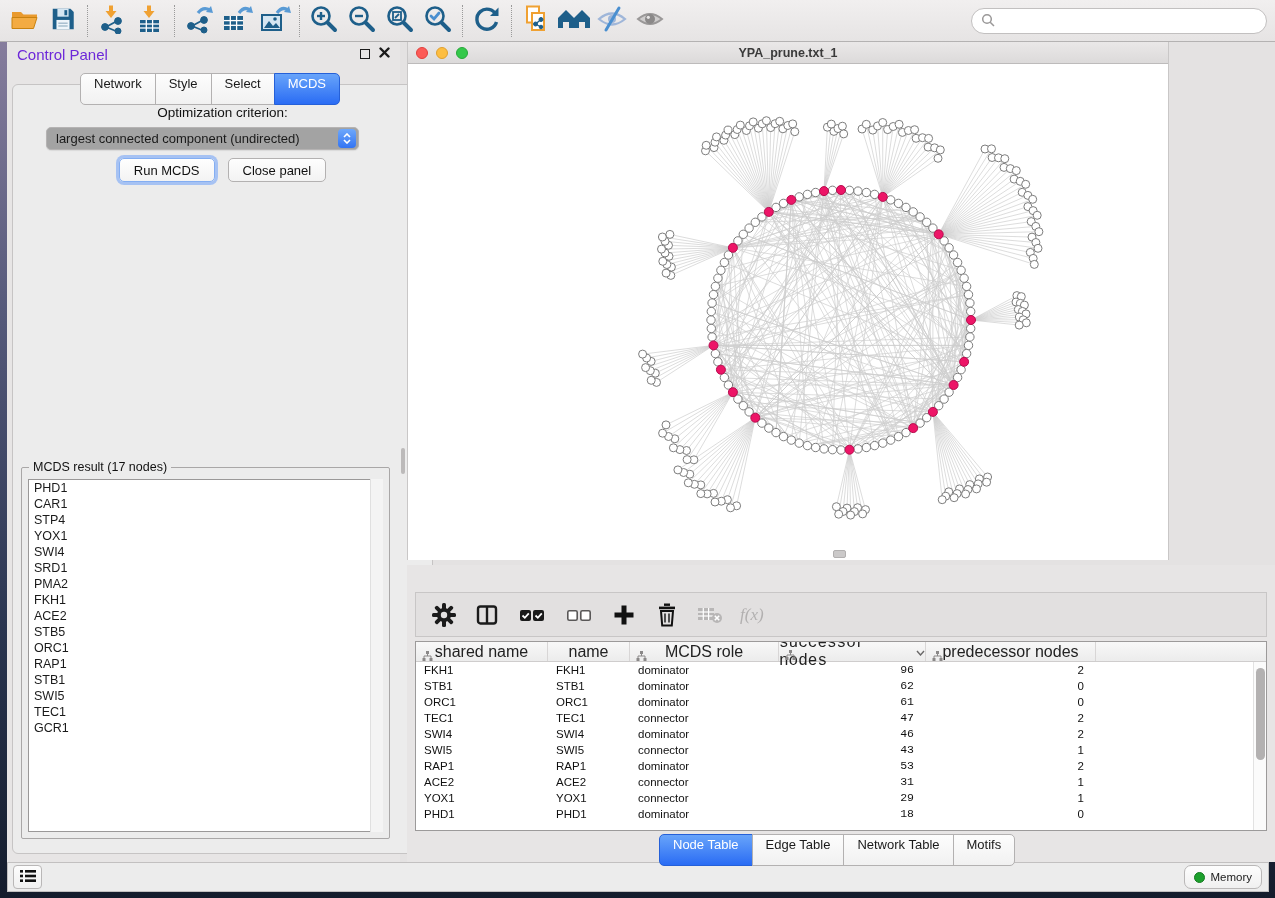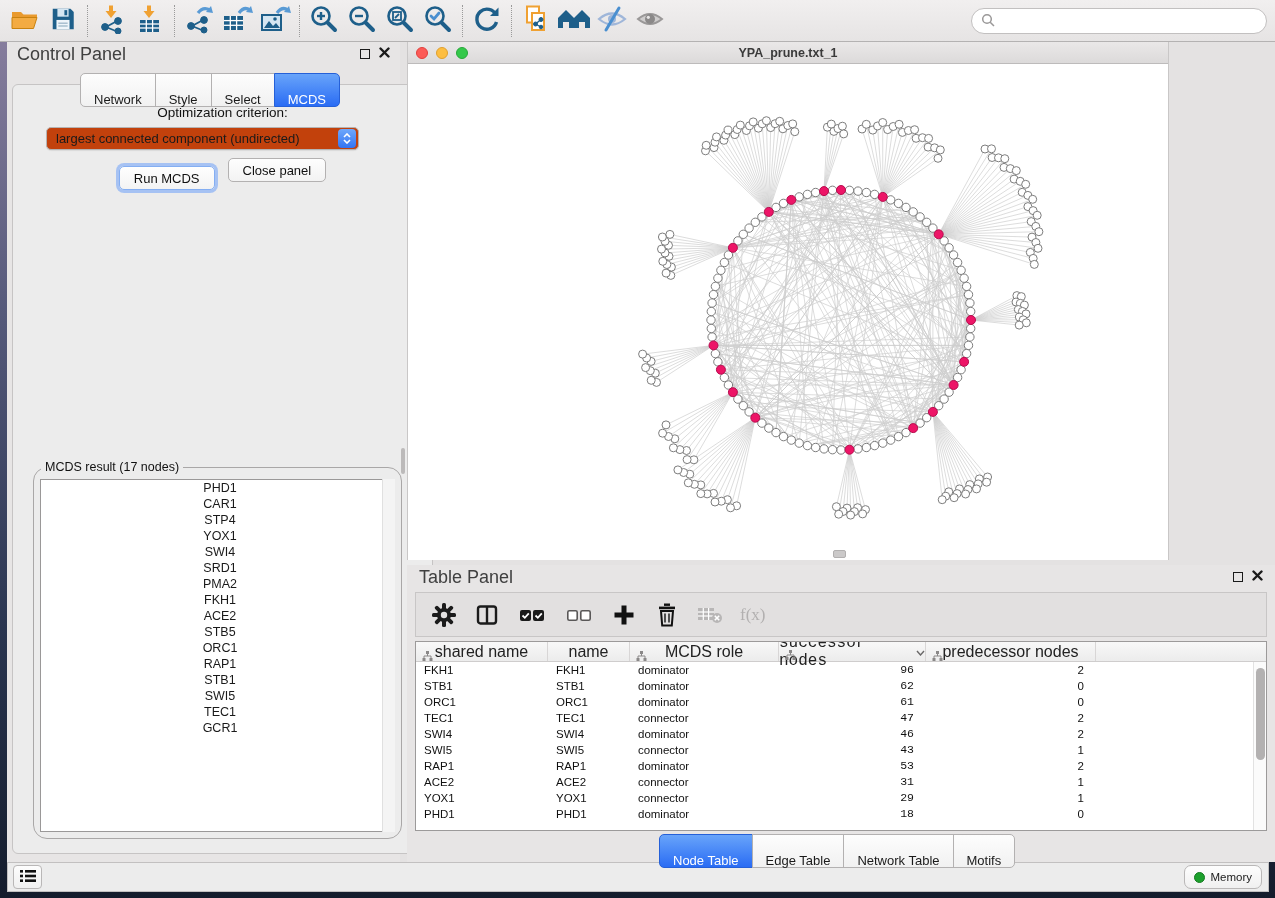--- a/index.html
+++ b/index.html
@@ -16,44 +16,44 @@
   .tb-btn{width:38px;height:36px;display:flex;align-items:center;justify-content:center;border-radius:4px;}
   .tb-sep{width:1px;height:32px;border-left:1px dotted #9a9a9a;margin:0 5px;}
   .search-wrap{position:absolute;right:8px;top:8px;width:296px;height:26px;background:#fff;
     border:1px solid #c2c0c0;border-radius:13px;display:flex;align-items:center;padding-left:9px;}
   .search-wrap input{border:none;outline:none;flex:1;font-size:12px;background:transparent;margin-left:6px;font-family:inherit;}
   
   .app-bg{position:absolute;left:7px;top:42px;width:1268px;height:820px;background:#e4e2e2;}
   
   .control-panel{position:absolute;left:7px;top:42px;width:393px;height:820px;background:#e7e5e5;}
   .panel-titlebar{height:24px;display:flex;align-items:center;padding:0 10px;}
-  .panel-titlebar .title{font-size:18px;color:#404040;}
+  .panel-titlebar .title{font-size:15px;color:#6d28d9;}
   .panel-winbtns{margin-left:auto;display:flex;align-items:center;gap:9px;}
   .float-box{width:10px;height:10px;border:1.6px solid #1a1a1a;display:inline-block;}
   .inner-panel{position:absolute;left:5px;top:42px;width:421px;height:770px;background:#ececec;
     border:1px solid #c6c4c4;border-radius:6px;}
   .seg{display:flex;position:absolute;z-index:3;}
-  .seg .seg-btn{height:20px;line-height:19px;padding:16px 13px;font-size:13px;background:linear-gradient(#fdfdfd,#f1f1f1);
+  .seg .seg-btn{height:32px;line-height:19px;padding:0 13px;font-size:13px;background:linear-gradient(#fdfdfd,#f1f1f1);
     border:1px solid #b3b1b1;margin-left:-1px;color:#1a1a1a;text-align:center;cursor:default;}
   .seg .seg-btn:first-child{border-radius:5px 0 0 5px;margin-left:0;}
   .seg .seg-btn:last-child{border-radius:0 5px 5px 0;}
   .seg .seg-btn.active{background:linear-gradient(#68a4fa,#2a6cf4);border-color:#2560d8;color:#fff;}
   .cp-tabs{left:73px;top:31px;}
   .criterion-label{position:absolute;left:0;right:0;top:20px;text-align:center;font-size:13.5px;color:#111;}
-  .mac-select{position:absolute;left:33px;top:42px;width:313px;height:23px;background:#c2410c;border:1px solid #b5b3b3;
+  .mac-select{position:absolute;left:33px;top:42px;width:313px;height:23px;background:#a3a3a3;border:1px solid #b5b3b3;
     border-radius:5px;display:flex;align-items:center;font-size:13px;padding-left:9px;
     box-shadow:0 1px 1px rgba(0,0,0,.08);}
   .mac-select .stepper{margin-left:auto;width:18px;height:19px;margin-right:2px;border-radius:4px;
     background:linear-gradient(#6ea8fb,#3374f3);display:flex;flex-direction:column;align-items:center;justify-content:center;gap:1px;}
   .btn{background:linear-gradient(#fefefe,#f3f3f3);border:1px solid #b3b1b1;border-radius:5px;
     font-size:13px;height:24px;padding:0 14px;font-family:inherit;color:#111;}
-  .btn.focus-ring{border-color:#84aef2;box-shadow:0 0 0 3px rgba(110,160,250,.55);margin-top:8px;}
+  .btn.focus-ring{border-color:#84aef2;box-shadow:0 0 0 3px rgba(110,160,250,.55);}
   .cp-buttons{position:absolute;top:73px;left:0;right:0;display:flex;justify-content:center;gap:13px;}
-  .mcds-fieldset{position:absolute;left:20px;top:382px;width:369px;height:372px;
-    border:1px solid #a9a7a7;border-radius:14px;text-align:center;}
+  .mcds-fieldset{position:absolute;left:8px;top:382px;width:369px;height:372px;
+    border:1px solid #a9a7a7;border-radius:2px;}
   .mcds-fieldset .legend{position:absolute;top:-8px;left:7px;background:#ececec;padding:0 4px;font-size:12.5px;color:#111;}
   .mcds-list{position:absolute;left:6px;top:11px;right:6px;bottom:6px;background:#fff;border:1px solid #9a9898;
     overflow:hidden;font-size:12.5px;}
   .mcds-list .item{height:16px;line-height:16px;padding-left:5px;}
   .mcds-scroll{position:absolute;right:0;top:0;bottom:0;width:13px;background:#f4f4f4;border-left:1px solid #e0e0e0;}
   
   .v-splitter-grip{position:absolute;left:401px;top:448px;width:4px;height:26px;background:#bcbaba;border-radius:2px;}
   
   .net-window{position:absolute;left:407px;top:42px;width:762px;height:518px;background:#fff;
     border-left:1px solid #c9c7c7;border-right:1px solid #c9c7c7;}
@@ -65,21 +65,21 @@
   .light.yellow{background:#fdbe41;border:1px solid #e0a02e;}
   .light.green{background:#34c84a;border:1px solid #27a839;}
   .net-title{position:absolute;left:0;right:0;text-align:center;font-size:12.5px;font-weight:700;color:#3a3a3a;}
   .net-canvas{position:relative;width:100%;height:495px;background:#fff;}
   .canvas-grip{position:absolute;left:425px;bottom:1px;width:13px;height:8px;background:#cbc9c9;border:1px solid #b2b0b0;border-radius:2px;}
   
   .table-panel{position:absolute;left:407px;top:565px;width:868px;height:297px;background:#e7e5e5;}
   .tp-toolbar{position:absolute;left:8px;top:27px;right:8px;height:45px;background:#e2e0e0;
     border:1px solid #c8c6c6;display:flex;align-items:center;gap:17px;padding-left:15px;}
   .tp-icon{display:flex;align-items:center;justify-content:center;width:26px;height:26px;}
-  .fx-label{font-family:"Liberation Serif",serif;font-size:17px;color:#b2b0b0;}
+  .fx-label{font-family:"Liberation Serif",serif;font-style:italic;font-size:17px;color:#b2b0b0;}
   .node-table{position:absolute;left:8px;top:76px;right:8px;height:190px;background:#fff;border:1px solid #9c9a9a;overflow:hidden;}
   .nt-header{display:flex;height:20px;background:linear-gradient(#f8f8f8,#ececec);border-bottom:1px solid #cfcdcd;}
   .nt-h{position:relative;display:flex;align-items:center;justify-content:center;border-right:1px solid #d8d6d6;
     font-size:16px;color:#222;}
   .nt-h .tree-ic{position:absolute;left:6px;top:5px;}
   .nt-h .sortv{margin-left:7px;}
   .c0{width:132px;} .c1{width:82px;} .c2{width:149px;} .c3{width:147px;font-family:Liberation Mono, monospace;} .c4{width:170px;}
   .nt-h.filler{flex:1;border-right:none;}
   .nt-body{position:absolute;left:0;top:20px;right:13px;bottom:0;}
   .nt-row{display:flex;height:16px;line-height:16px;font-size:11.5px;color:#111;}
@@ -1048,30 +1048,20 @@
           <circle cx="433.0" cy="126.0" r="4.5"></circle>
           <circle cx="474.8" cy="132.9" r="4.5"></circle>
           <circle cx="530.7" cy="170.3" r="4.5"></circle>
         </g>
       </svg>
     <div class="canvas-grip"></div>
   </div>
 </div>
 
 <div class="table-panel">
-  <div class="panel-titlebar" style="padding:0 12px;">
-    <span class="title">Table Panel</span>
-    <span class="panel-winbtns">
-      <span class="float-box"></span>
-      <span><svg width="11" height="11" viewBox="0 0 11 11">
-            <line x1="1.5" y1="1.5" x2="9.5" y2="9.5" stroke="#1a1a1a" stroke-width="2.4" stroke-linecap="round"></line>
-            <line x1="9.5" y1="1.5" x2="1.5" y2="9.5" stroke="#1a1a1a" stroke-width="2.4" stroke-linecap="round"></line>
-          </svg></span>
-    </span>
-  </div>
   <div class="tp-toolbar">
     <span class="tp-icon">
         <svg width="24" height="24" viewBox="0 0 24 24">
           <g fill="#1b1b1b">
             <rect x="10" y="0" width="4" height="24" rx="1.5"></rect>
             <rect x="10" y="0" width="4" height="24" rx="1.5" transform="rotate(45 12 12)"></rect>
             <rect x="10" y="0" width="4" height="24" rx="1.5" transform="rotate(90 12 12)"></rect>
             <rect x="10" y="0" width="4" height="24" rx="1.5" transform="rotate(135 12 12)"></rect>
             <circle cx="12" cy="12" r="7"></circle>
           </g>

